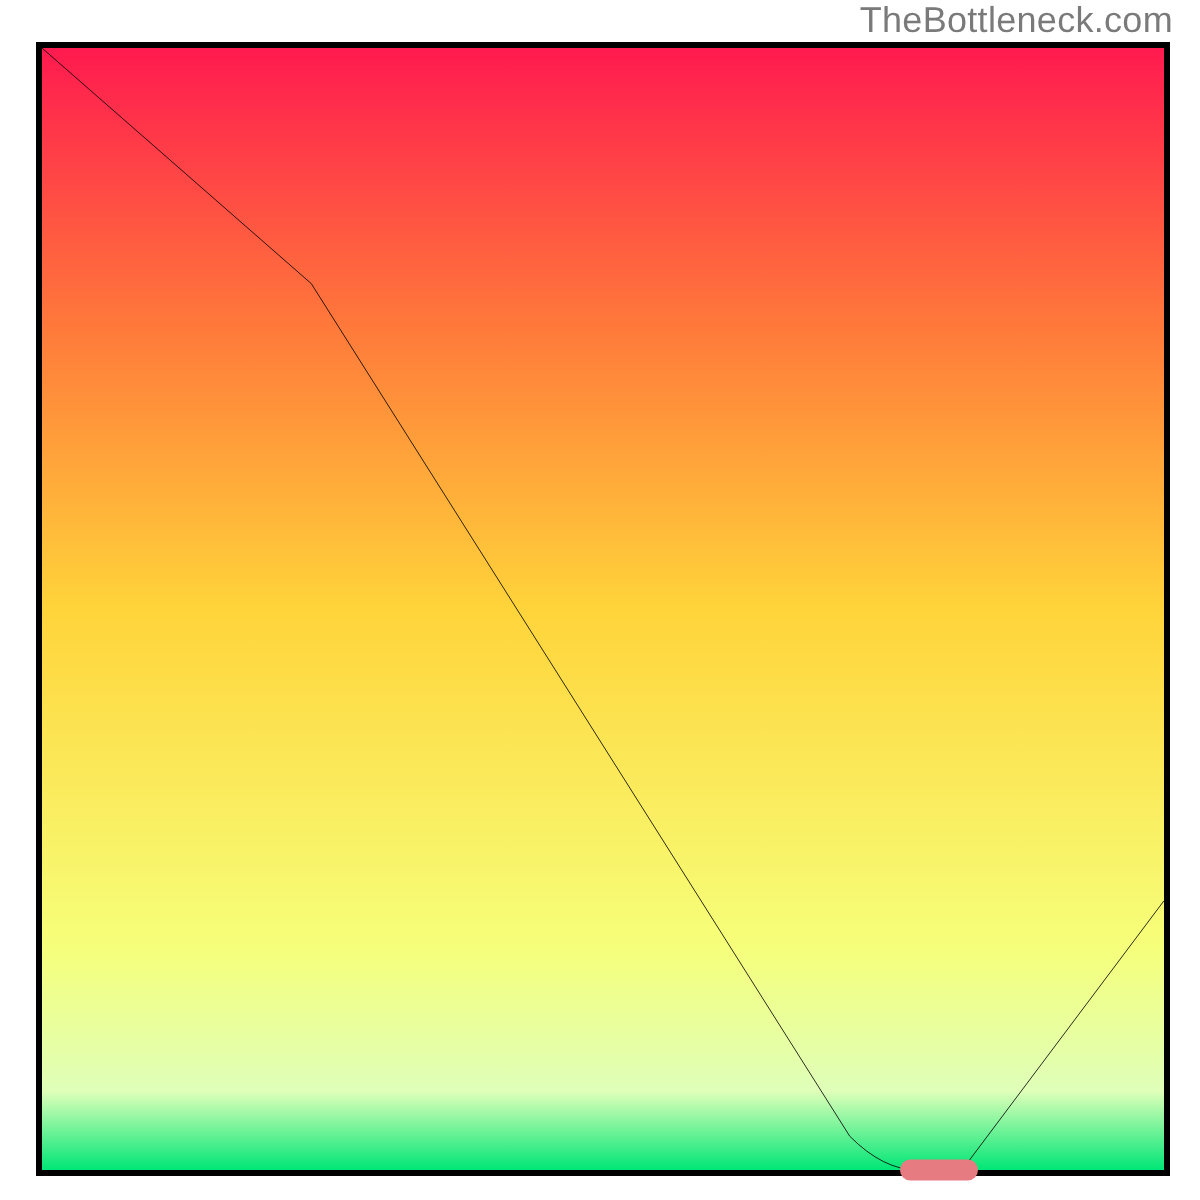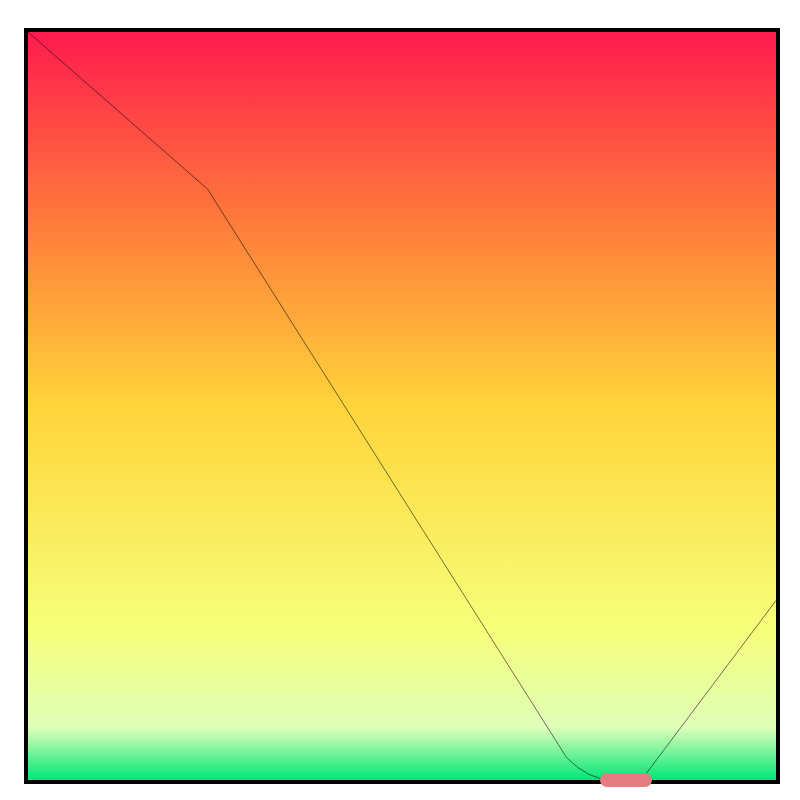--- a/index.html
+++ b/index.html
@@ -52,20 +52,21 @@
     height: 14px;
     background: #e77b82;
     border-radius: 7px;
     transform: translate(-50%, -50%);
   }
 </style>
 </head>
 <body>
 
 <div class="wrap">
+  <div class="watermark">TheBottleneck.com</div>
 
   <div class="plot">
 
     <svg class="bg" viewBox="0 0 100 100" preserveAspectRatio="none">
       <defs>
         <linearGradient id="grad" x1="0" y1="0" x2="0" y2="1">
             <stop offset="0%" stop-color="#ff1a4f"></stop>
             <stop offset="25%" stop-color="#ff7a3a"></stop>
             <stop offset="50%" stop-color="#ffd43a"></stop>
             <stop offset="80%" stop-color="#f6ff7a"></stop>

